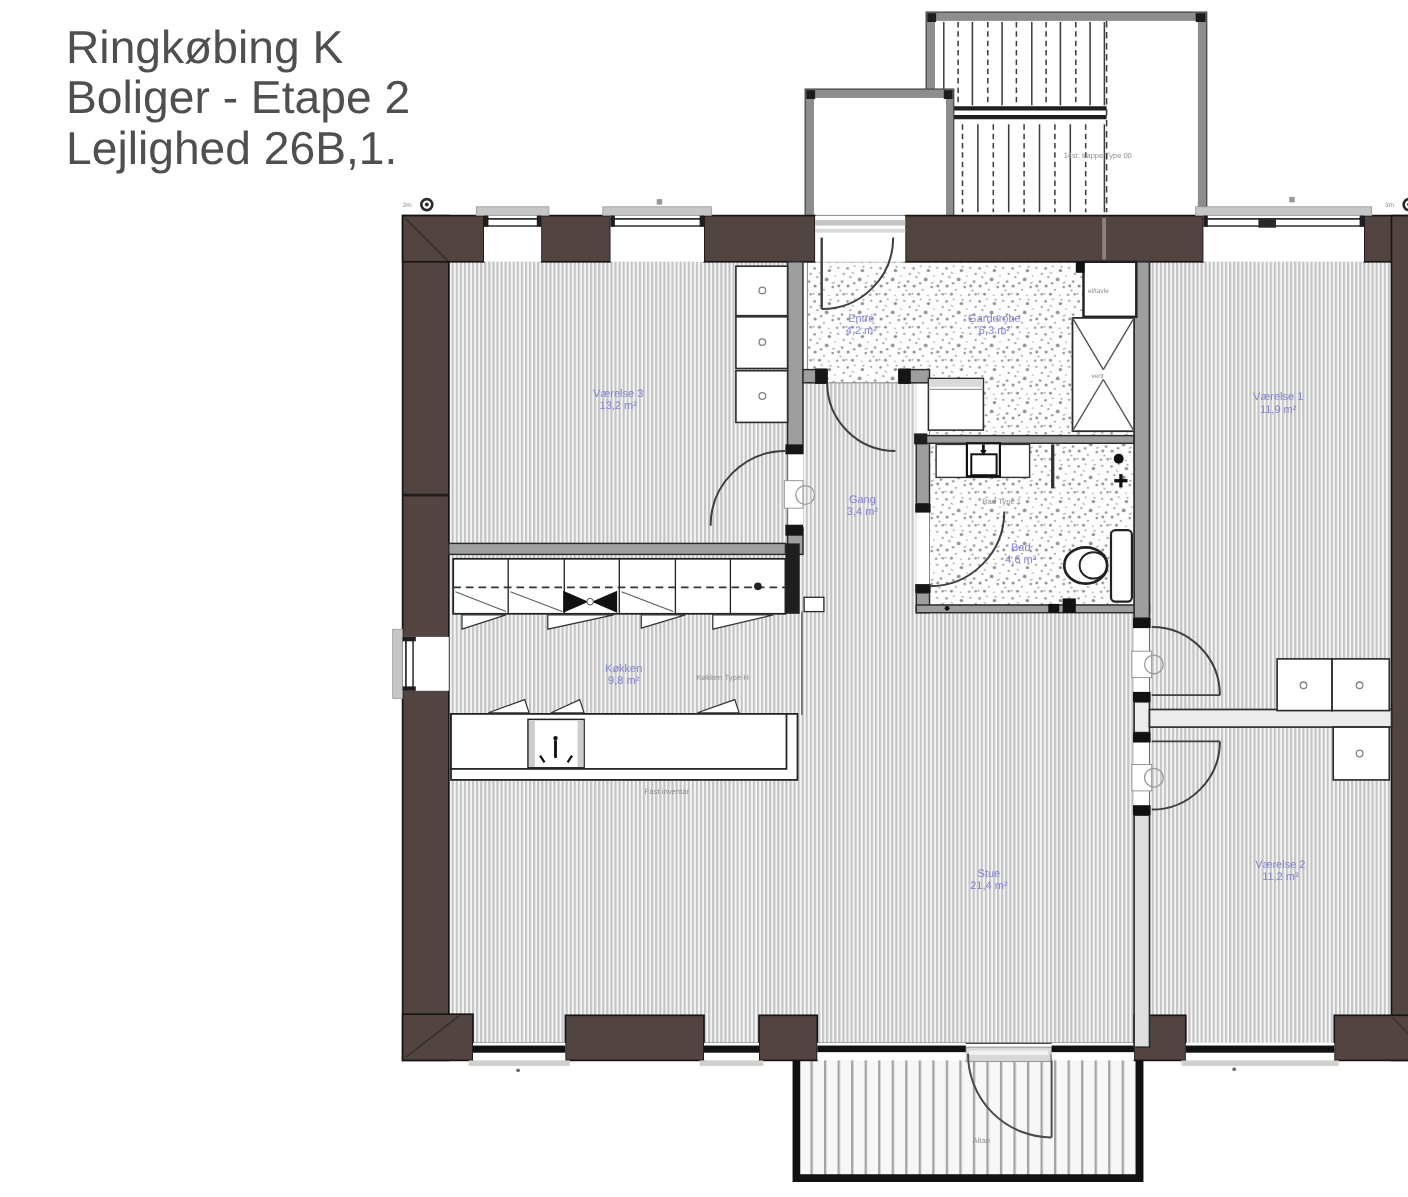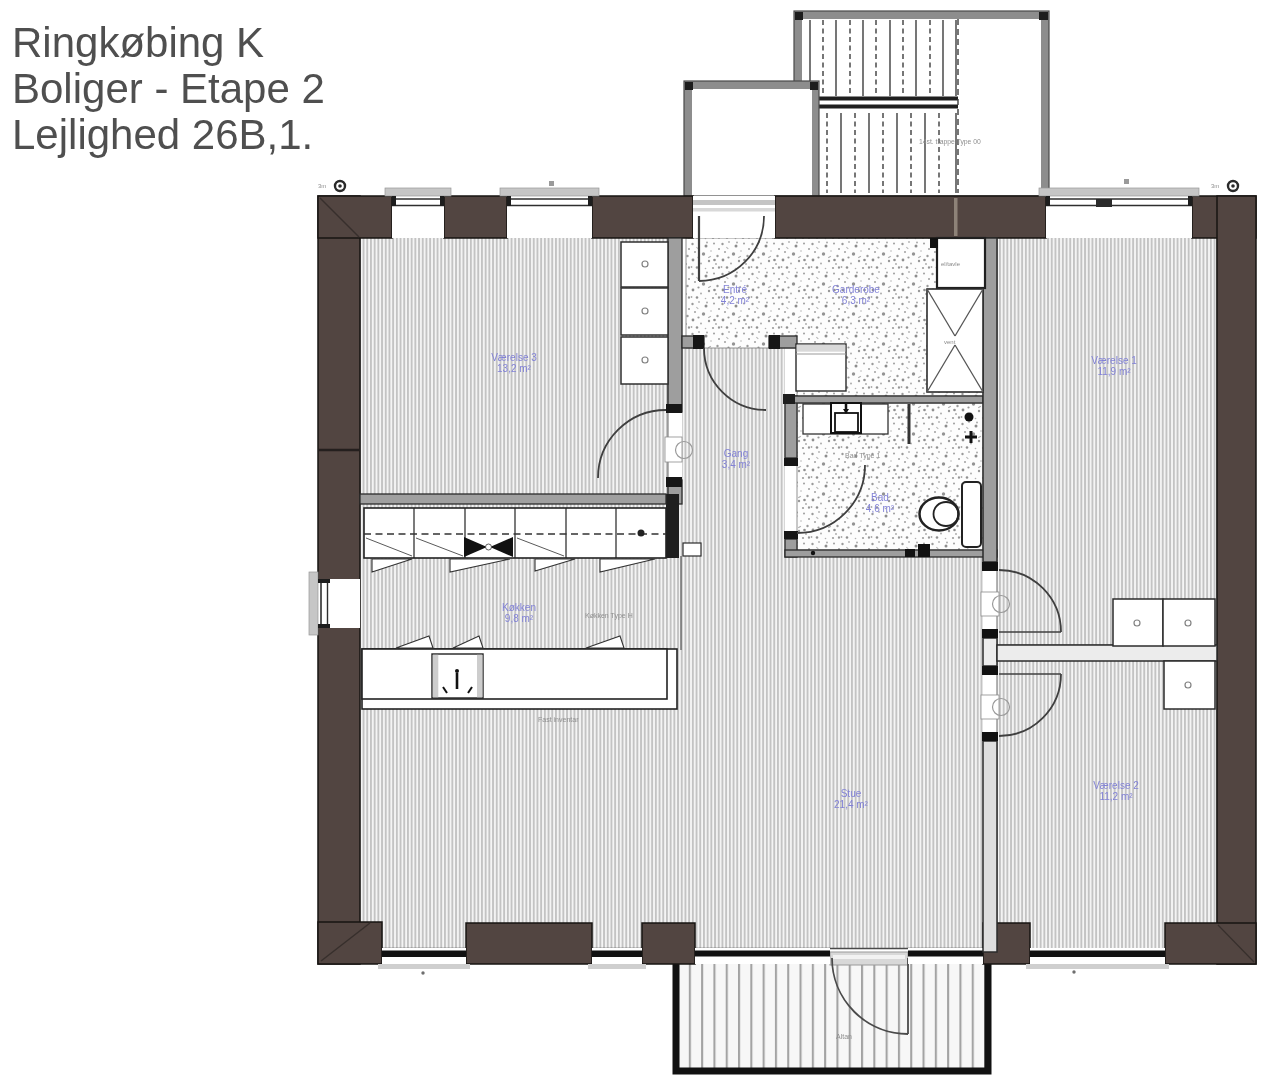--- a/index.html
+++ b/index.html
@@ -1,16 +1,16 @@
 <!DOCTYPE html>
 <html><head>
 <meta charset="utf-8">
 <style>
   html,body{margin:0;padding:0;background:#ffffff;}
-  .page{width:1044px;height:1088px;position:relative;font-family:"Liberation Sans", sans-serif;}
+  .page{width:1044px;height:1088px;position:relative;font-family:"Liberation Sans", sans-serif;padding-left:48px;}
   svg{display:block;}
 </style>
 </head>
 <body>
 <div class="page">
 <svg width="1280" height="1088" viewBox="0 0 1280 1088">
 <defs>
   <pattern id="st" width="3.7" height="8" patternUnits="userSpaceOnUse">
     <rect width="3.7" height="8" fill="#f5f5f5"></rect>
     <rect width="1.9" height="8" fill="#c3c3c3"></rect>

